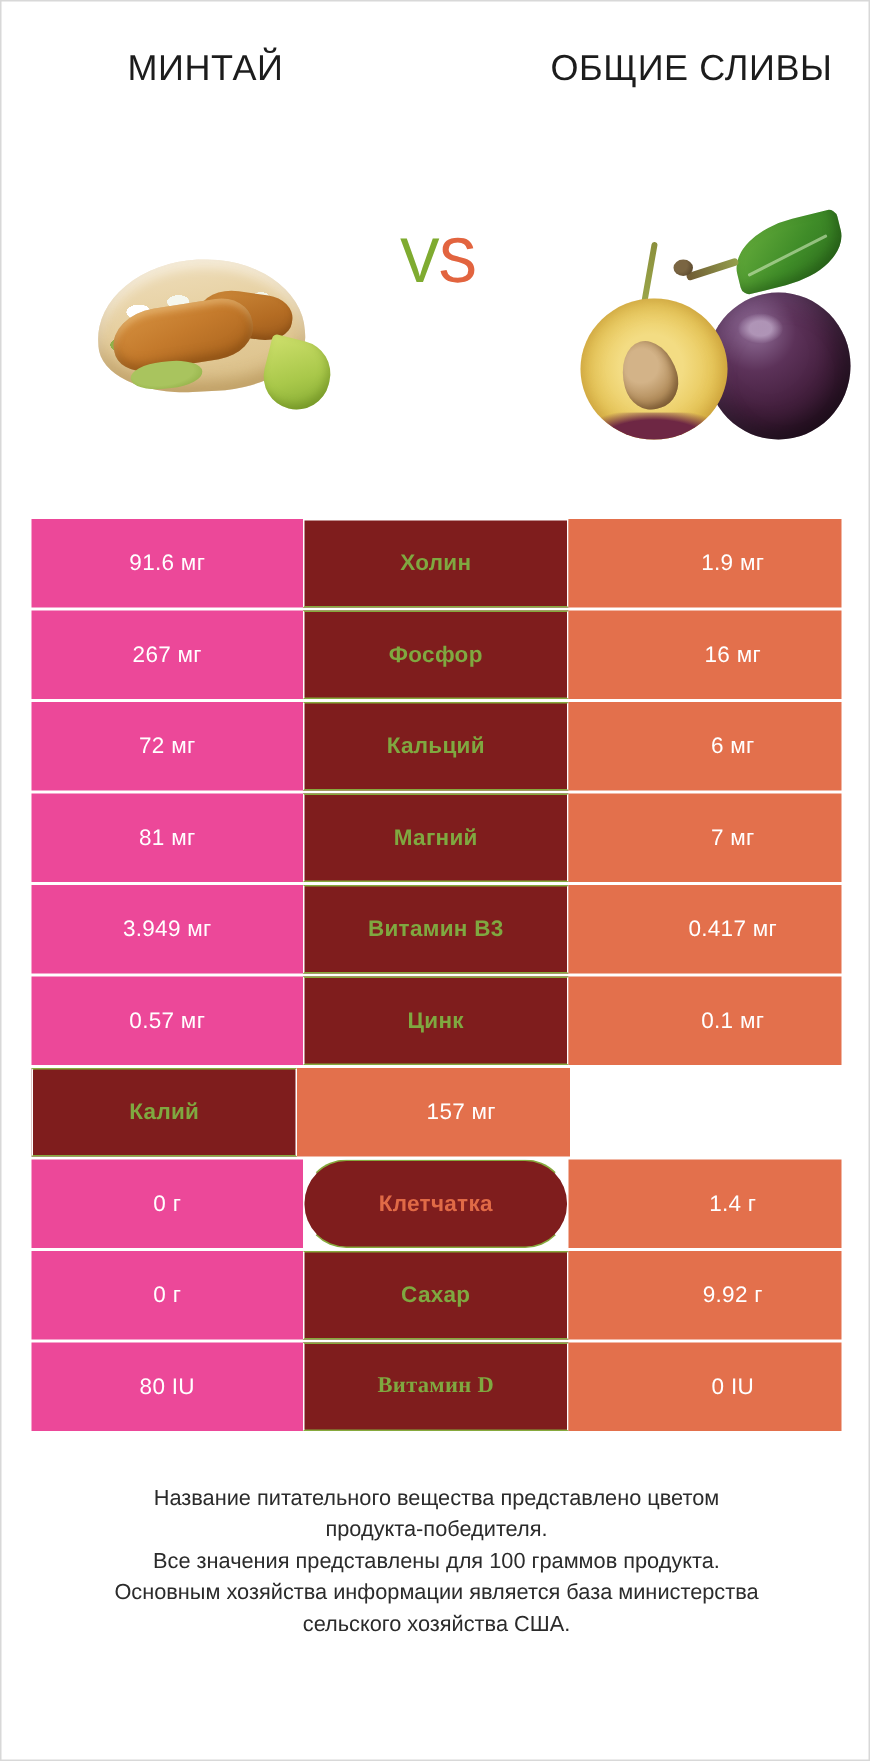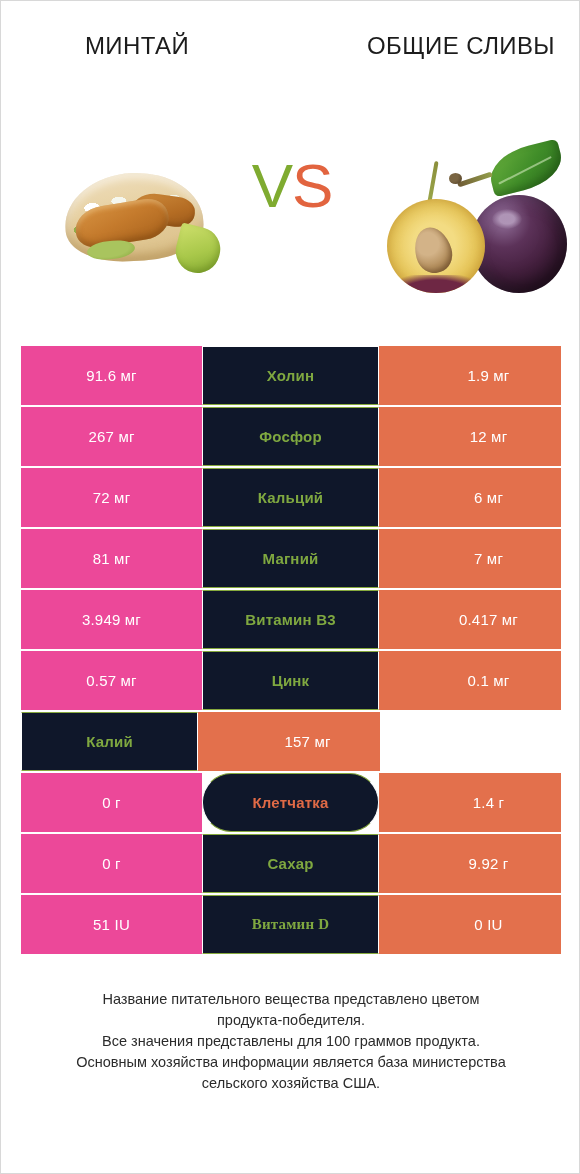--- a/index.html
+++ b/index.html
@@ -58,25 +58,26 @@
     left: 0;
     width: 580px;
     height: 185px;
   }
   .vs {
     position: absolute;
     left: 221px;
     top: 24px;
     width: 140px;
     text-align: center;
-    font-size: 62px;
+    font-size: 44px;
     font-weight: 400;
     letter-spacing: -1px;
     line-height: 1;
     user-select: none;
+    font-family: Liberation Mono, monospace;
   }
   .vs .v { color: #7fab30; }
   .vs .s { color: #e2643f; }
 
   
   .hero-left {
     position: absolute;
     left: 58px;
     top: 28px;
     width: 165px;
@@ -302,21 +303,21 @@
     font-size: 15px;
     letter-spacing: 0.2px;
   }
   .cell-left {
     width: 181px;
     background: #ec4899;
     color: #ffffff;
   }
   .cell-mid {
     width: 177px;
-    background: #0f172a;
+    background: #7f1d1d;
     border-top: 1px solid #86a93d;
     border-bottom: 1px solid #86a93d;
     border-left: 1px solid #ffffff;
     border-right: 1px solid #ffffff;
     font-weight: 700;
     font-size: 15px;
   }
   .row:first-child .cell-mid { border-top: 1px solid #ffffff; }
   .row:last-child .cell-mid  { border-bottom: 1px solid #86a93d; font-family: Liberation Serif, serif; }
   .cell-mid.win-green  { color: #7fa840; }
@@ -382,21 +383,21 @@
 
   <div class="table" id="nutrient-table">
       <div class="row">
         <div class="cell cell-left">91.6 мг</div>
         <div class="cell cell-mid win-green">Холин</div>
         <div class="cell cell-right">1.9 мг</div>
       </div>
       <div class="row">
         <div class="cell cell-left">267 мг</div>
         <div class="cell cell-mid win-green">Фосфор</div>
-        <div class="cell cell-right">12 мг</div>
+        <div class="cell cell-right">16 мг</div>
       </div>
       <div class="row">
         <div class="cell cell-left">72 мг</div>
         <div class="cell cell-mid win-green">Кальций</div>
         <div class="cell cell-right">6 мг</div>
       </div>
       <div class="row">
         <div class="cell cell-left">81 мг</div>
         <div class="cell cell-mid win-green">Магний</div>
         <div class="cell cell-right">7 мг</div>
@@ -419,21 +420,21 @@
         <div class="cell cell-left">0 г</div>
         <div class="cell cell-mid win-orange">Клетчатка</div>
         <div class="cell cell-right">1.4 г</div>
       </div>
       <div class="row">
         <div class="cell cell-left">0 г</div>
         <div class="cell cell-mid win-green">Сахар</div>
         <div class="cell cell-right">9.92 г</div>
       </div>
       <div class="row">
-        <div class="cell cell-left">51 IU</div>
+        <div class="cell cell-left">80 IU</div>
         <div class="cell cell-mid win-green">Витамин D</div>
         <div class="cell cell-right">0 IU</div>
       </div>
     </div>
 
   <div class="footnote">
     <p>Название питательного вещества представлено цветом</p>
     <p>продукта-победителя.</p>
     <p>Все значения представлены для 100 граммов продукта.</p>
     <p>Основным хозяйства информации является база министерства</p>

